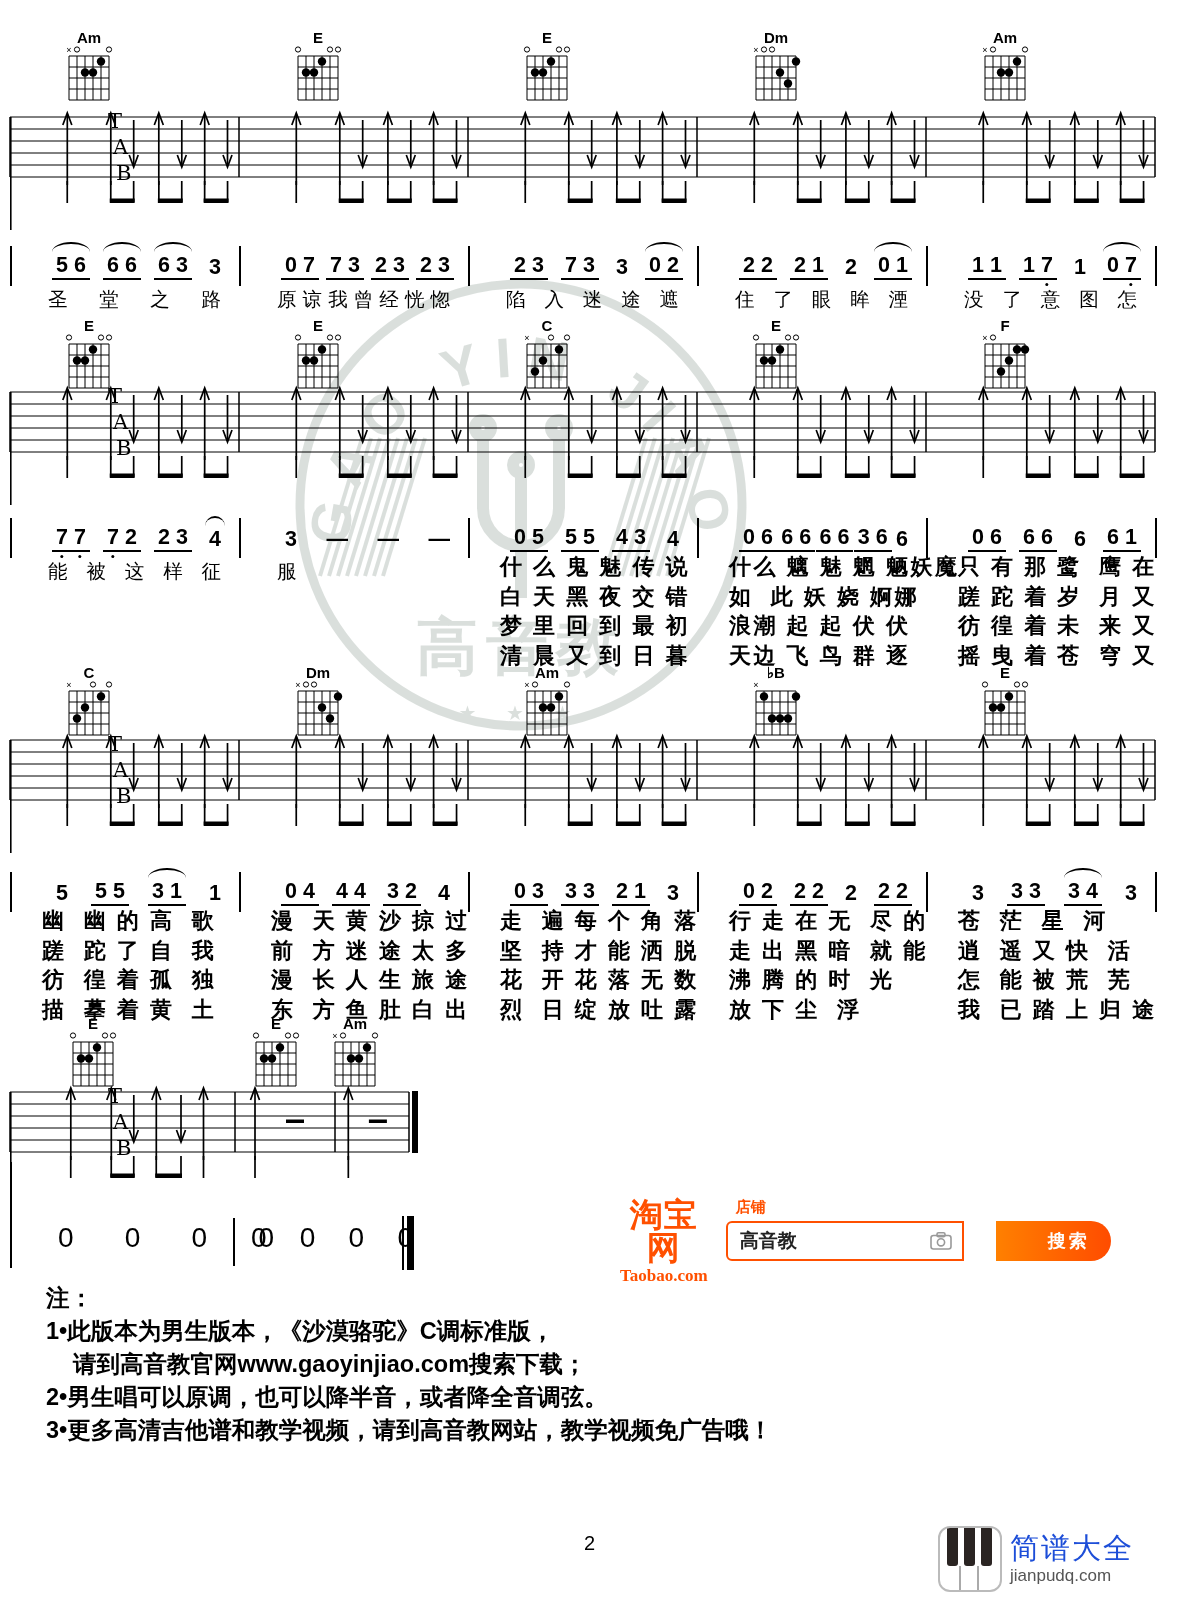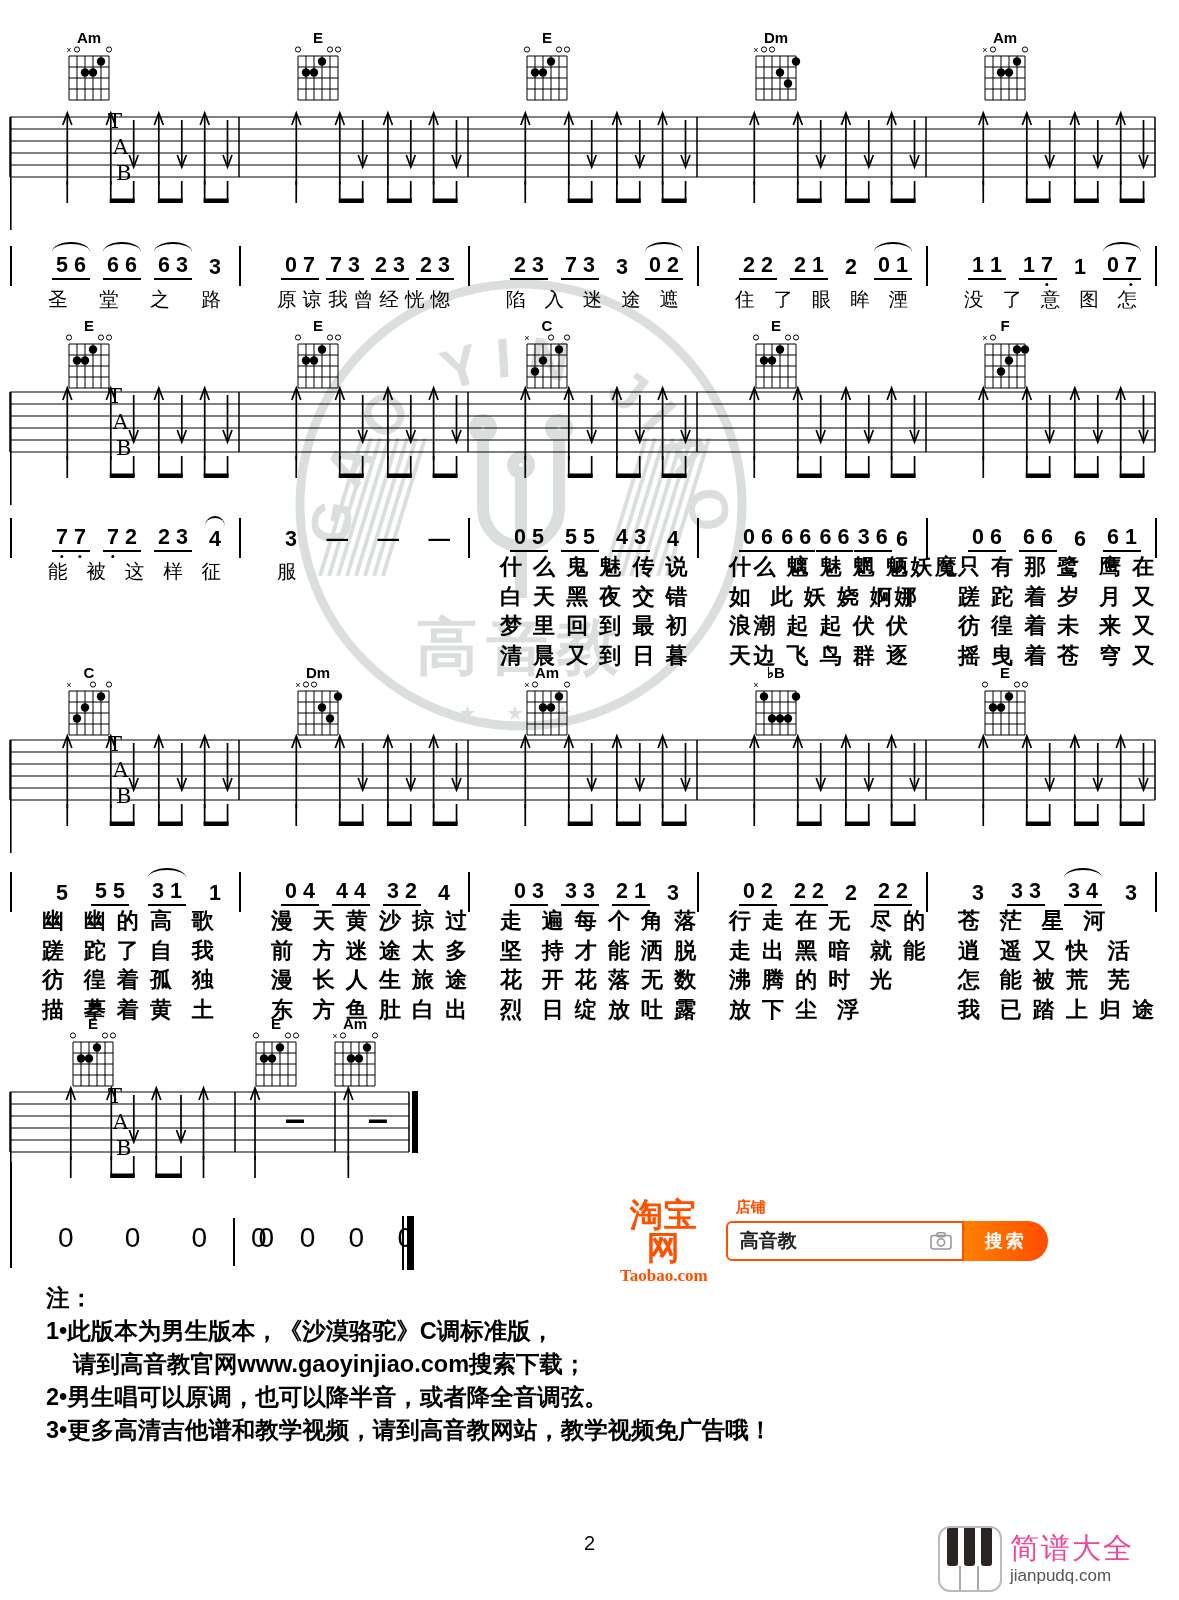--- a/index.html
+++ b/index.html
@@ -23,35 +23,35 @@
   .zrow{position:absolute;display:flex;justify-content:space-between;font-size:28px;font-weight:500;}
   .notes{position:absolute;left:46px;top:1282px;font-size:23.5px;font-weight:700;line-height:33px;}
   .notes .indent{padding-left:27px;}
   .pageno{position:absolute;left:0;right:0;top:1532px;text-align:center;font-size:20px;}
   
   .taobao{position:absolute;left:620px;top:1168px;width:420px;height:92px;}
   .tb-inner{position:absolute;left:0;top:30px;display:flex;align-items:center;}
   .tb-logo{text-align:center;margin-right:18px;line-height:1;}
   .tb-cn{font-size:33px;font-weight:bold;color:#ff5000;letter-spacing:1px;}
   .tb-en{font-size:17px;font-weight:bold;color:#ff5000;margin-top:3px;font-family:Liberation Serif, serif;}
-  .tb-right{position:relative;display:flex;align-items:stretch;height:40px;}
+  .tb-right{position:relative;display:flex;align-items:stretch;height:40px;gap:32px;}
   .tb-shop{position:absolute;top:-23px;left:10px;color:#ff5000;font-size:15px;font-weight:bold;}
   .tb-box{display:flex;align-items:center;justify-content:space-between;width:212px;
           border:2.5px solid #ff5000;border-radius:6px 0 0 6px;background:#fff;padding:0 10px 0 12px;}
   .tb-q{font-size:19px;font-weight:bold;color:#222;}
   .tb-btn{display:flex;align-items:center;justify-content:center;width:84px;color:#fff;font-size:18px;
           font-weight:bold;background:linear-gradient(90deg,#ff8000,#ff4c00);border-radius:0 20px 20px 0;
-          letter-spacing:3px;cursor:pointer;}
+          letter-spacing:3px;cursor:pointer;padding-left:31px;}
   
   .footer{position:absolute;left:938px;top:1526px;display:flex;align-items:center;}
   .piano{position:relative;width:60px;height:62px;border-radius:12px;background:#fff;border:2px solid #bbb;
          overflow:hidden;margin-right:8px;}
   .pk{position:absolute;top:0;width:11px;height:38px;background:#2a2422;border-radius:0 0 3px 3px;}
   .pw{position:absolute;top:38px;bottom:0;width:1.5px;background:#aaa;}
-  .f-cn{font-size:29px;color:#ec4899;letter-spacing:2px;line-height:1;}
+  .f-cn{font-size:29px;color:#1d4ed8;letter-spacing:2px;line-height:1;}
   .f-en{font-size:17px;color:#555;margin-top:4px;line-height:1;}
   .watermark{position:absolute;left:286px;top:268px;opacity:0.42;}
 </style>
 </head>
 <body>
 
 <div id="sheet">
 
   <svg class="watermark" width="470" height="475" viewBox="0 0 470 475">
     <defs>

